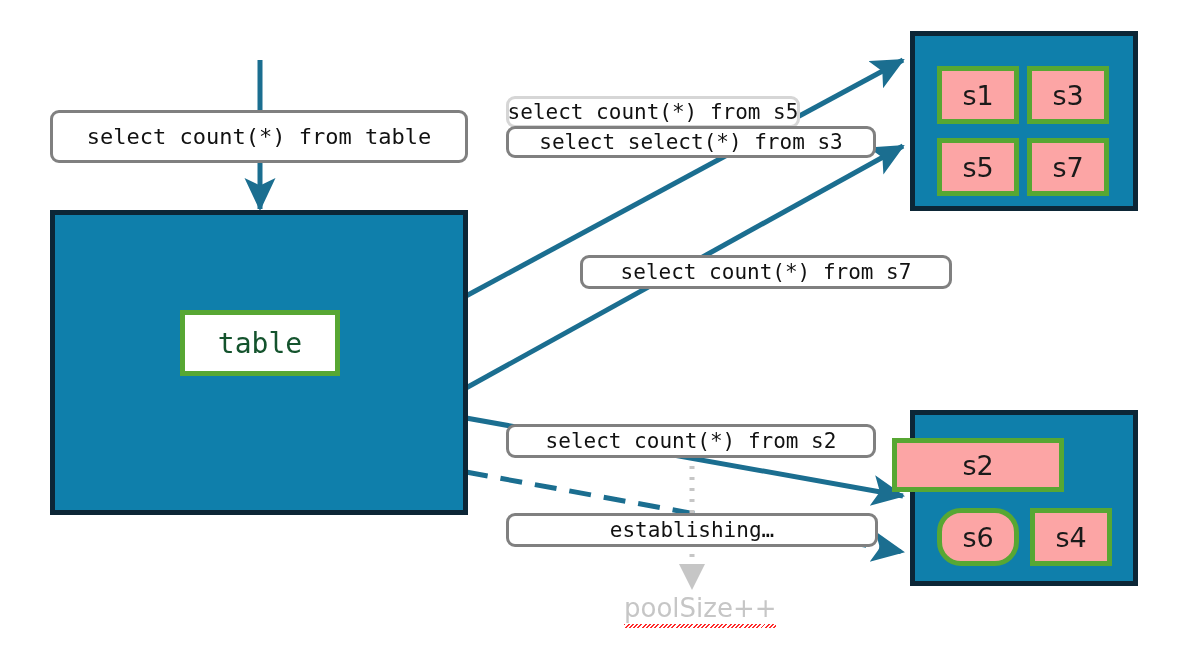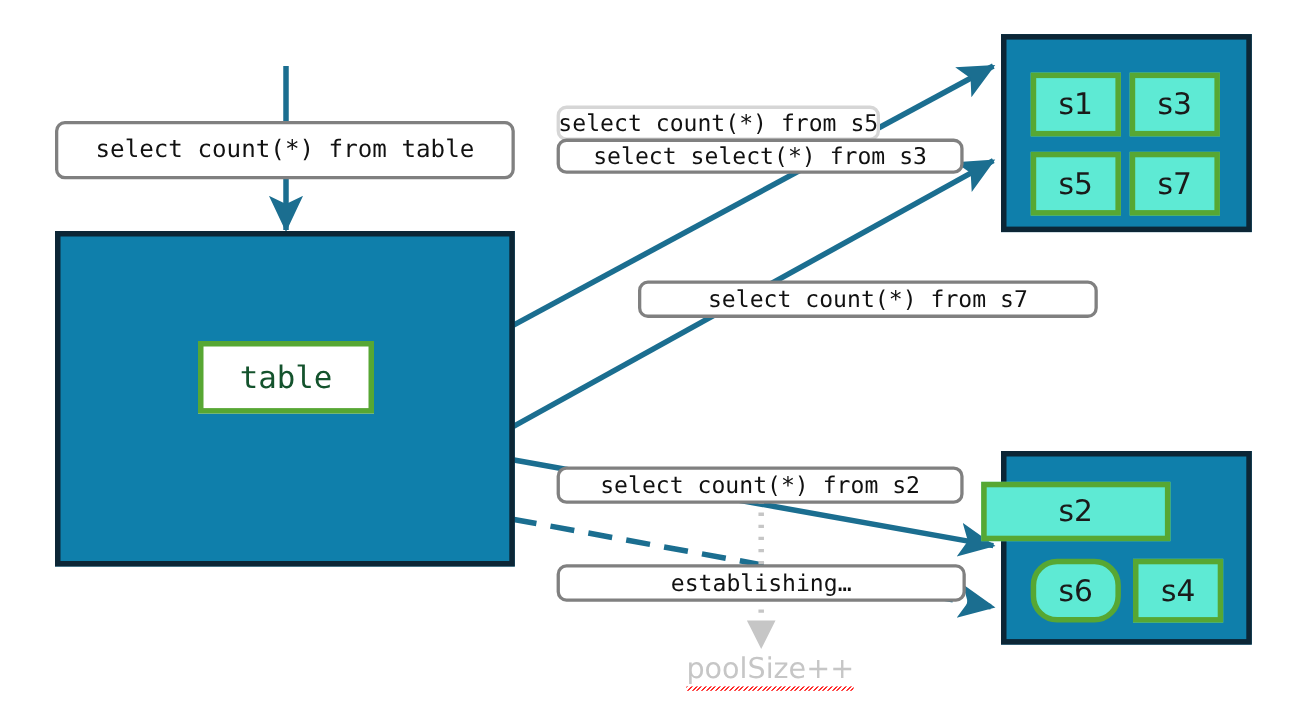--- a/index.html
+++ b/index.html
@@ -15,21 +15,21 @@
 
   
   .server-block{
     position:absolute;
     background:#0f7fab;
     border:5px solid #0c2636;
     box-sizing:border-box;
   }
   .node-box{
     position:absolute;
-    background:#5eead4;
+    background:#fca5a5;
     border:5px solid #57a733;
     box-sizing:border-box;
     display:flex;align-items:center;justify-content:center;
     font-family:"DejaVu Sans", sans-serif;
     font-size:27px;
     color:#1a1a1a;
     letter-spacing:0px;
   }
 
   
@@ -117,21 +117,21 @@
 
   <div class="pill" style="left:50px;top:110px;width:418px;height:53px;">select count(*) from table</div>
 
   <div class="table-block"></div>
   <div class="table-node">table</div>
 
   <div class="pill light" style="left:506px;top:96px;width:294px;height:32px;font-size:21px;">select count(*) from s5</div>
 
   <div class="pill" style="left:506px;top:126px;width:370px;height:32px;font-size:21px;">select select(*) from s3</div>
 
-  <div class="pill" style="left:580px;top:255px;width:418px;height:34px;font-size:21px;">select count(*) from s7</div>
+  <div class="pill" style="left:580px;top:255px;width:372px;height:34px;font-size:21px;">select count(*) from s7</div>
 
   <div class="pill" style="left:506px;top:424px;width:370px;height:34px;font-size:21px;">select count(*) from s2</div>
 
   <div class="pill" style="left:506px;top:513px;width:372px;height:34px;font-size:21px;">establishing…</div>
 
   <div class="pool-text" style="left:624px;top:593px;">
     <span>poolSize++</span>
     <span class="squig" style="width: 152.484px;"></span>
   </div>
 

